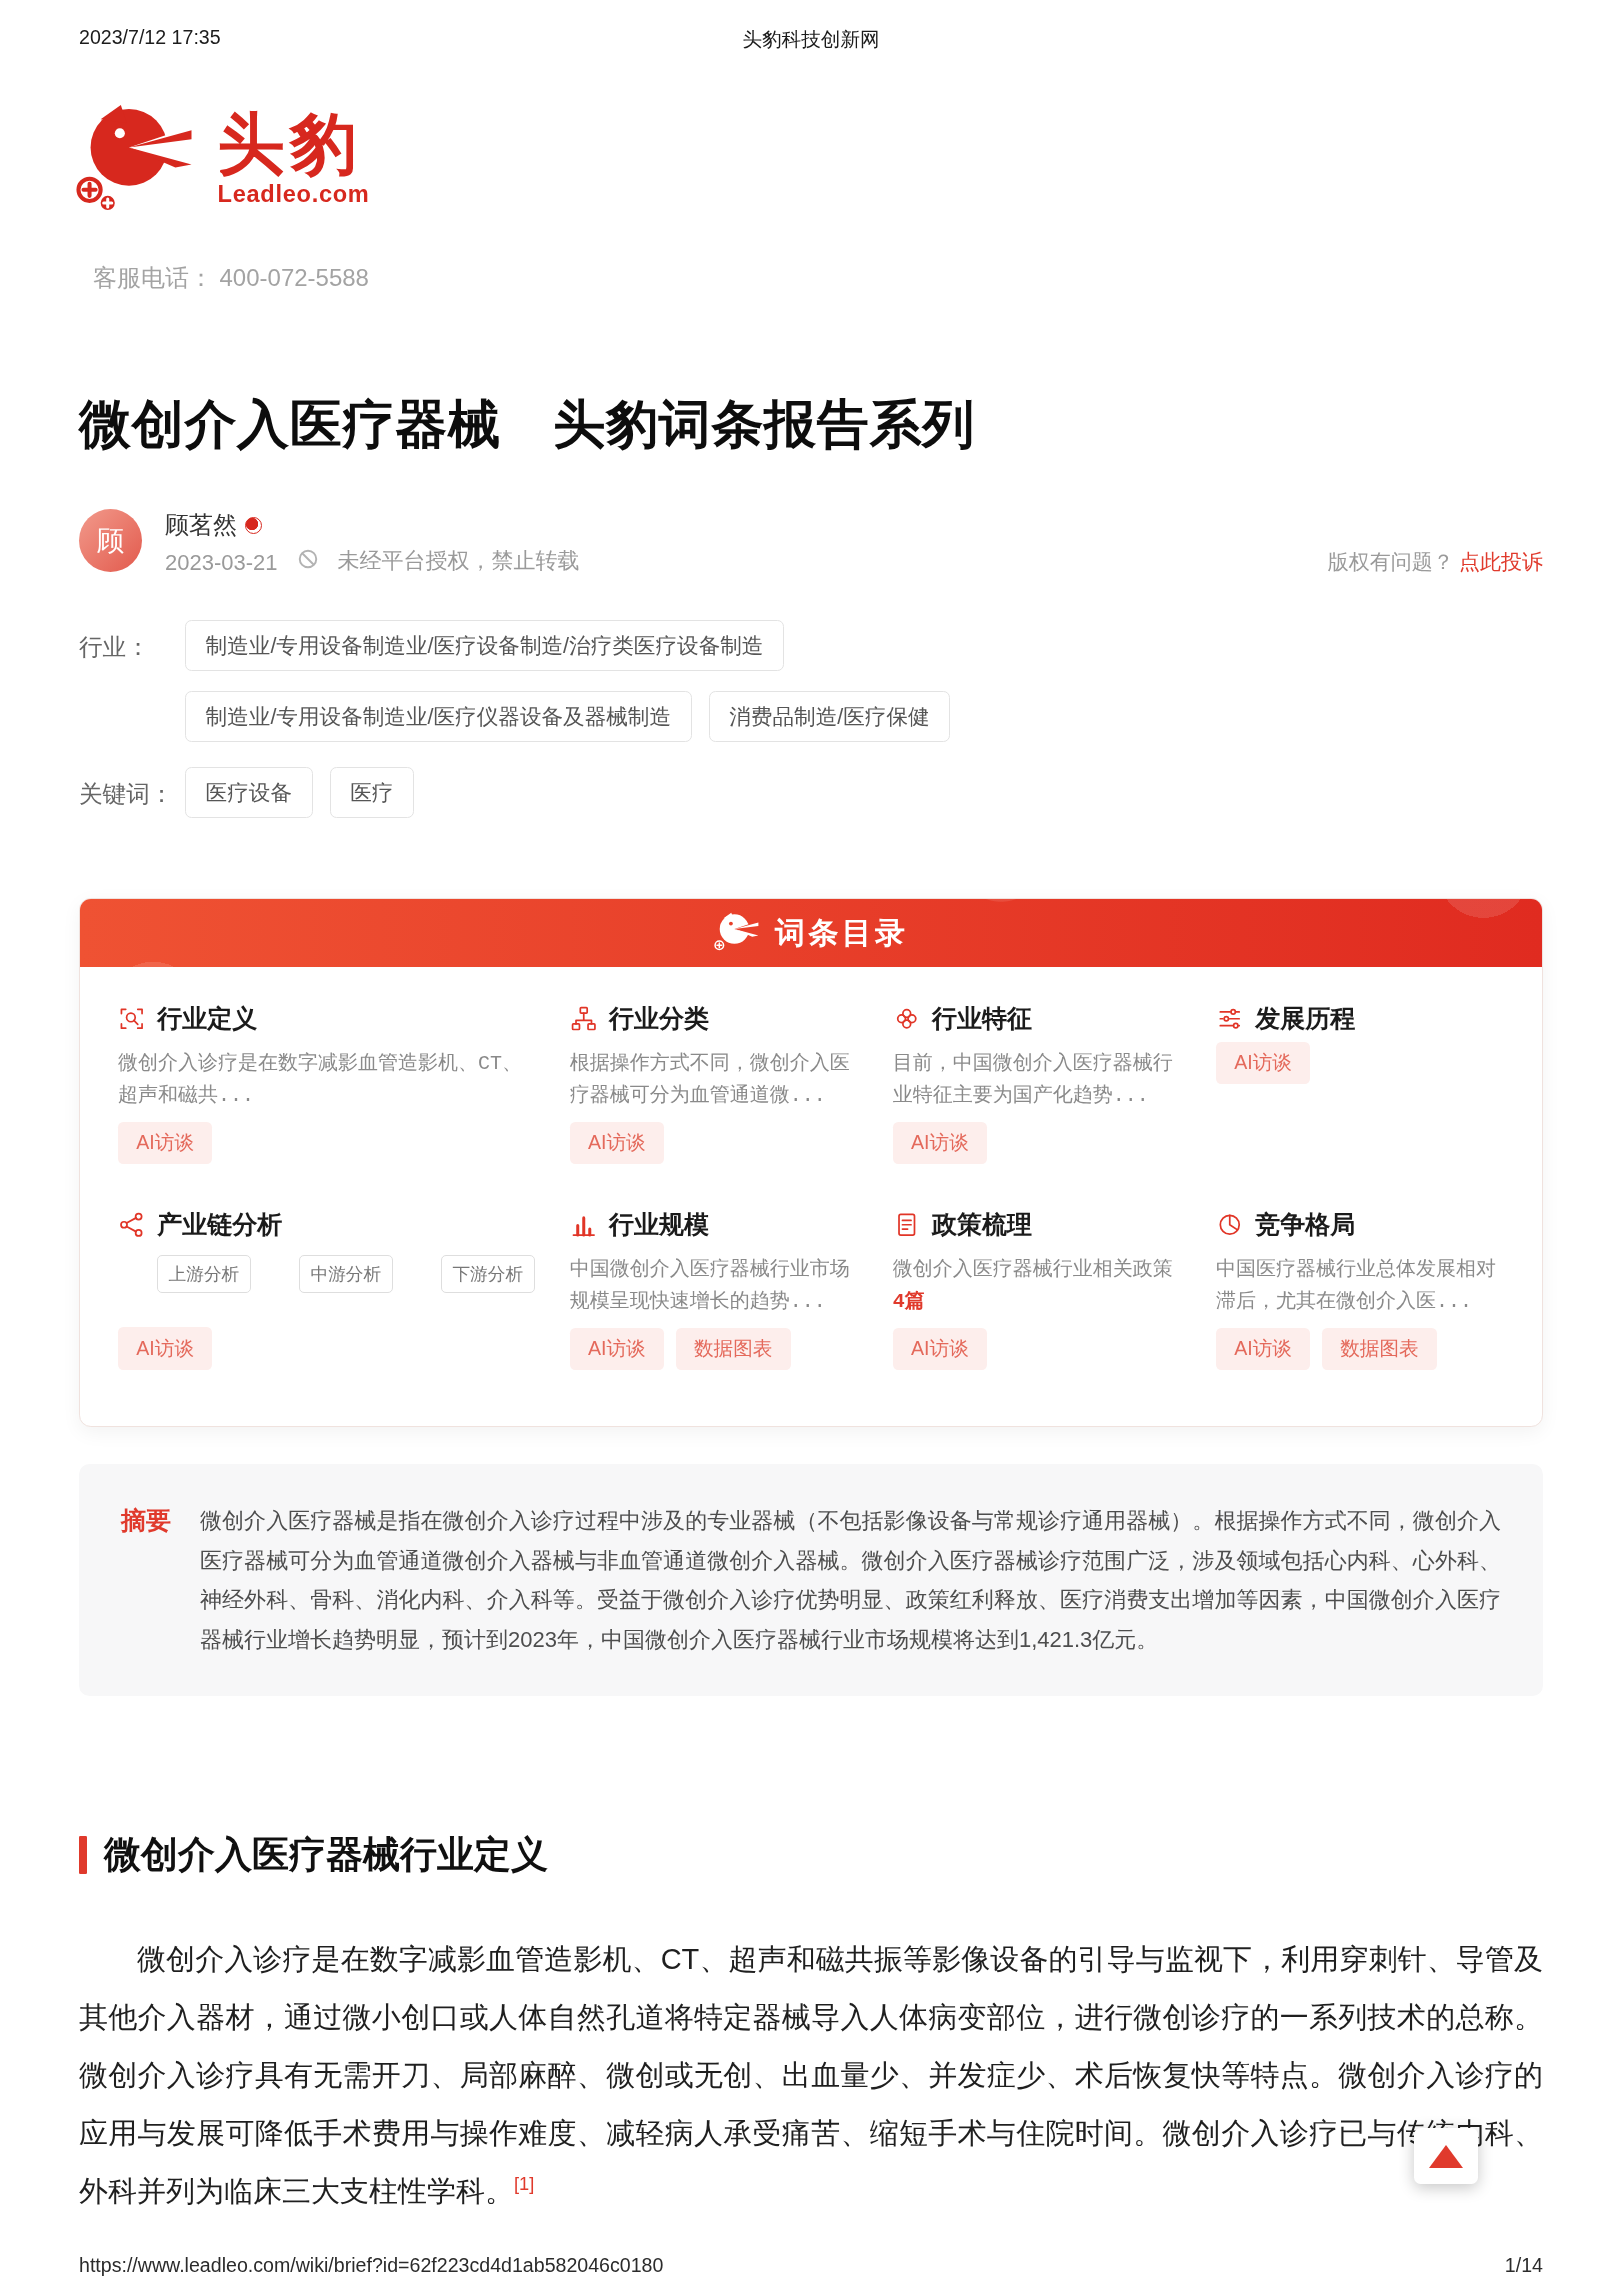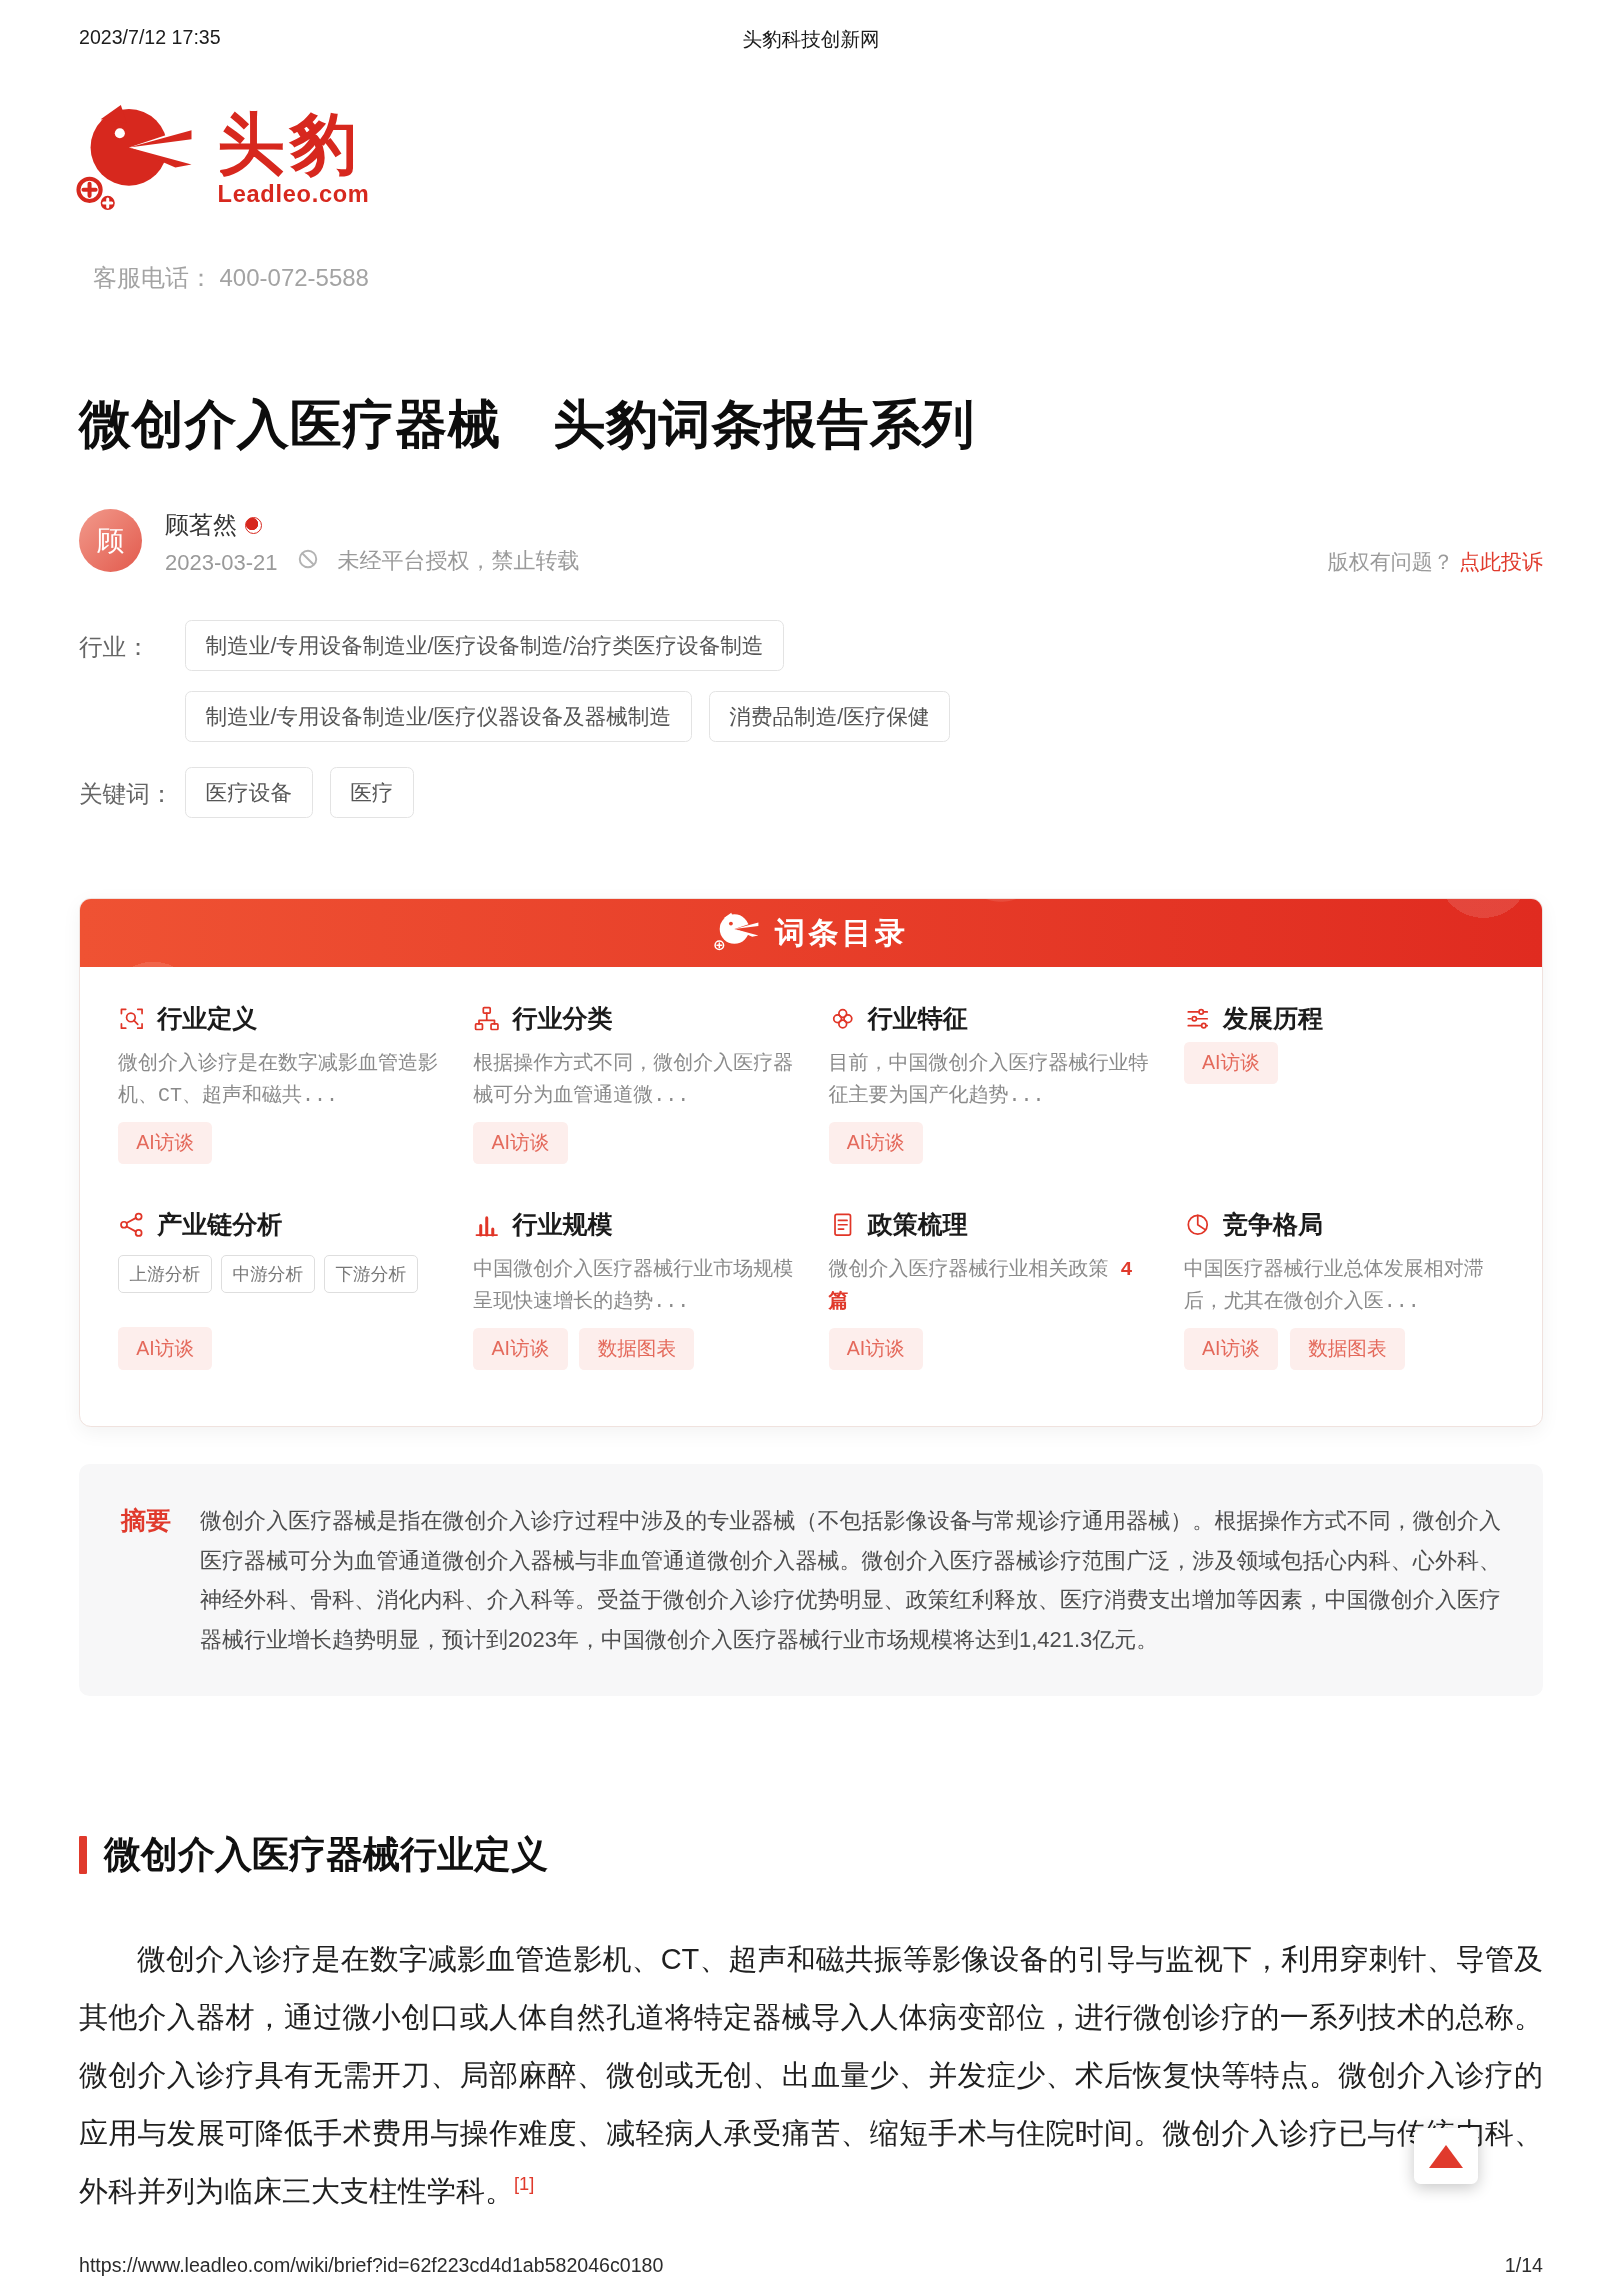--- a/index.html
+++ b/index.html
@@ -55,21 +55,21 @@
     padding:35px 38px 0 38px; align-content:start; }
   .dir-cell { display:flex; flex-direction:column; min-height:165px; }
   .cell-title-row { display:flex; align-items:center; gap:11.8px; cursor:pointer; }
   .cell-title { font-size:25px; font-weight:800; color:#1b1b1b; }
   .dir-icon svg { width:27.5px; height:27.5px; stroke:#e13527; fill:none; stroke-width:4; stroke-linecap:round; stroke-linejoin:round; display:block; }
   .cell-desc { margin-top:13px; font-size:20px; color:#8a8a8a; line-height:1.62; min-height:67px;font-family:Liberation Mono, monospace; }
   .hl { color:#e03a2c; font-weight:700; }
   .cell-tags { margin-top:6.5px; display:flex; gap:11.8px; }
   .ai-tag { background:#fdeeec; color:#e4695b; font-size:19.6px; padding:7.9px 18.3px; border-radius:5.2px; cursor:pointer; }
   .sub-tags { margin-top:14.4px; display:flex; gap:9.2px; min-height:65px; align-items:flex-start; }
-  .sub-tag { border:1.3px solid #dedede; border-radius:5px; color:#777; font-size:17.7px; padding:5.9px 10.5px; cursor:pointer; white-space:nowrap; }
+  .sub-tag { border:1.3px solid #dedede; border-radius:5px; color:#777; font-size:17.7px; padding:5.9px 10.5px; cursor:pointer; white-space:nowrap;margin-left:39px; }
   
   .abstract { position:absolute; left:79px; right:79px; top:1464px; background:#f7f7f8; border-radius:10.5px; padding:37px 42px; }
   .abstract-inner { display:flex; gap:29px; }
   .abstract-label { flex:0 0 auto; color:#e03a2c; font-weight:800; font-size:25px; padding-top:2.6px; }
   .abstract-text { font-size:22px; line-height:1.8; color:#4d4d4d; text-align:justify; }
   
   .sec-heading { position:absolute; left:79px; top:1830px; display:flex; align-items:center; gap:17px; }
   .sec-bar { width:7.9px; height:38px; background:#e03a2c; border-radius:1.3px; }
   .sec-title { font-size:37px; font-weight:800; color:#101010; }
   .body-text { position:absolute; left:79px; right:79px; top:1930px; font-size:29px; line-height:2.0; color:#1f1f1f; text-align:justify; text-indent:2em; }

